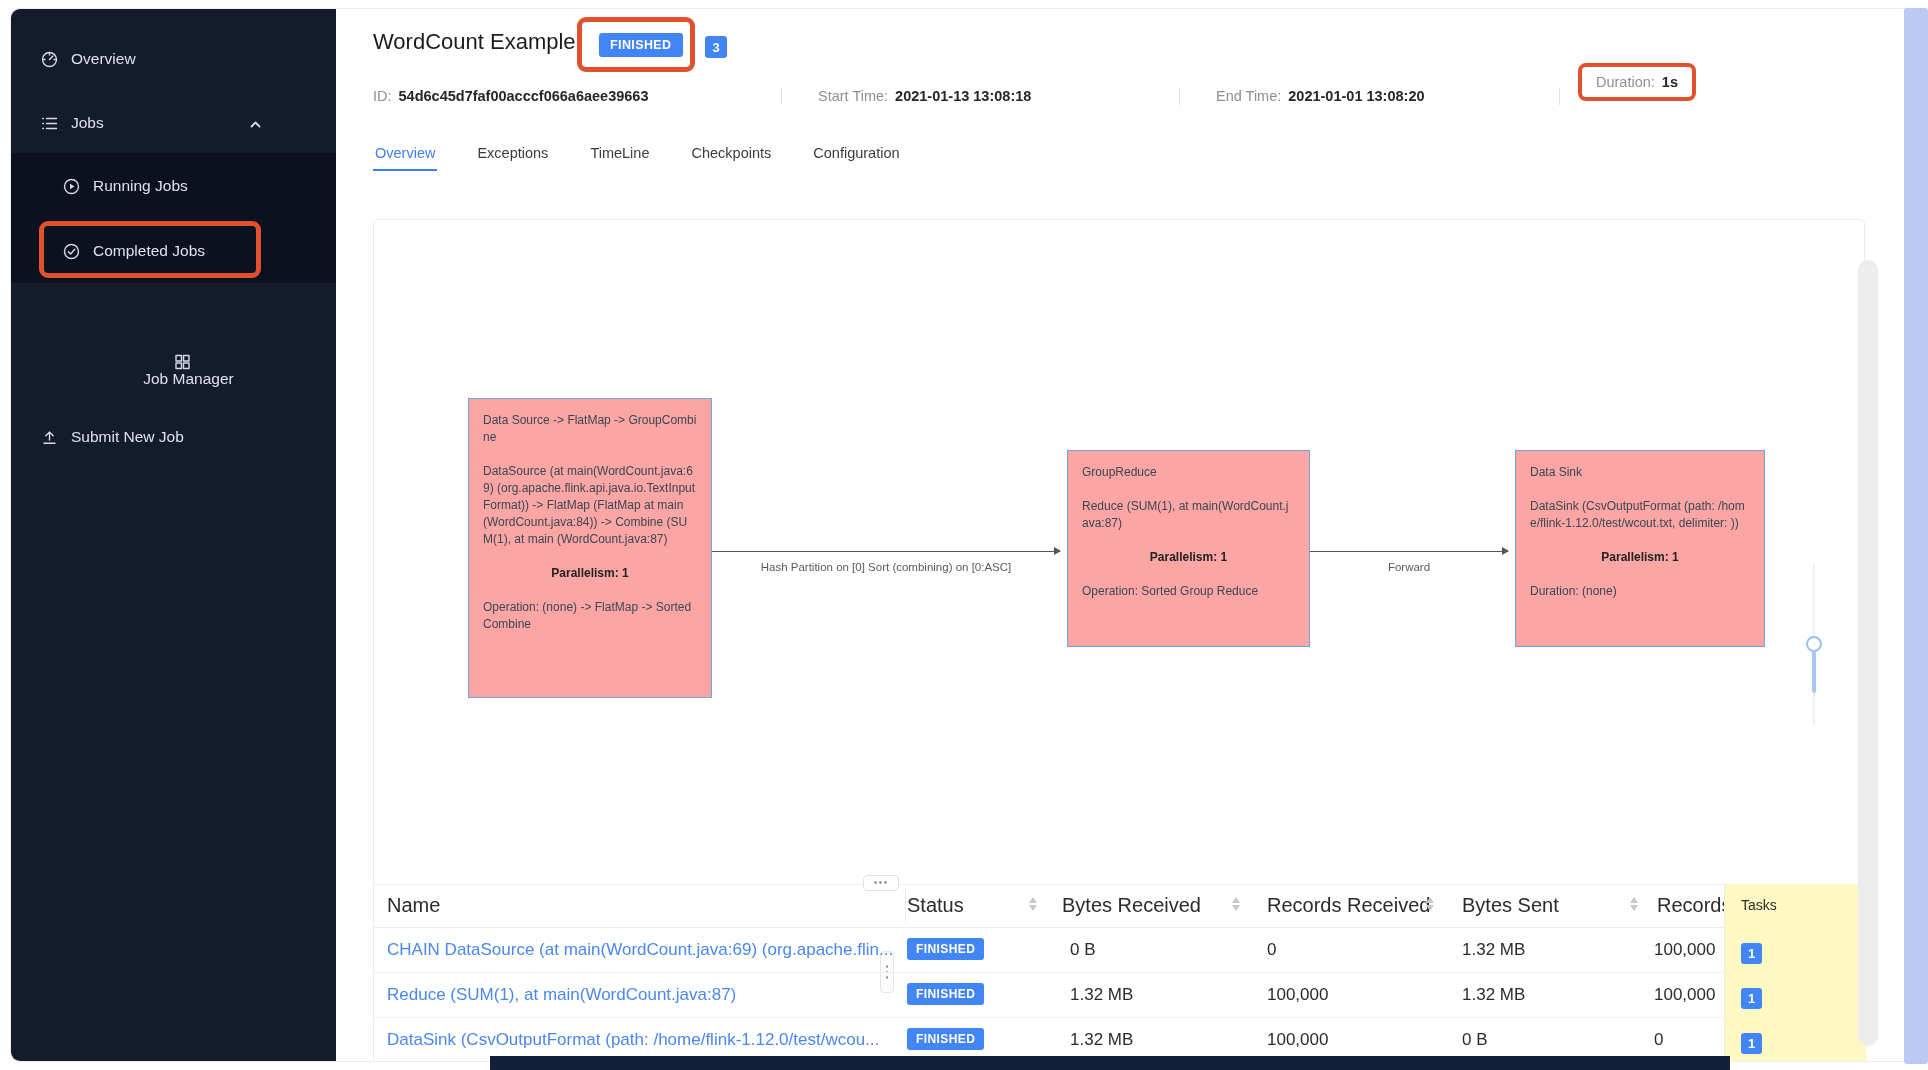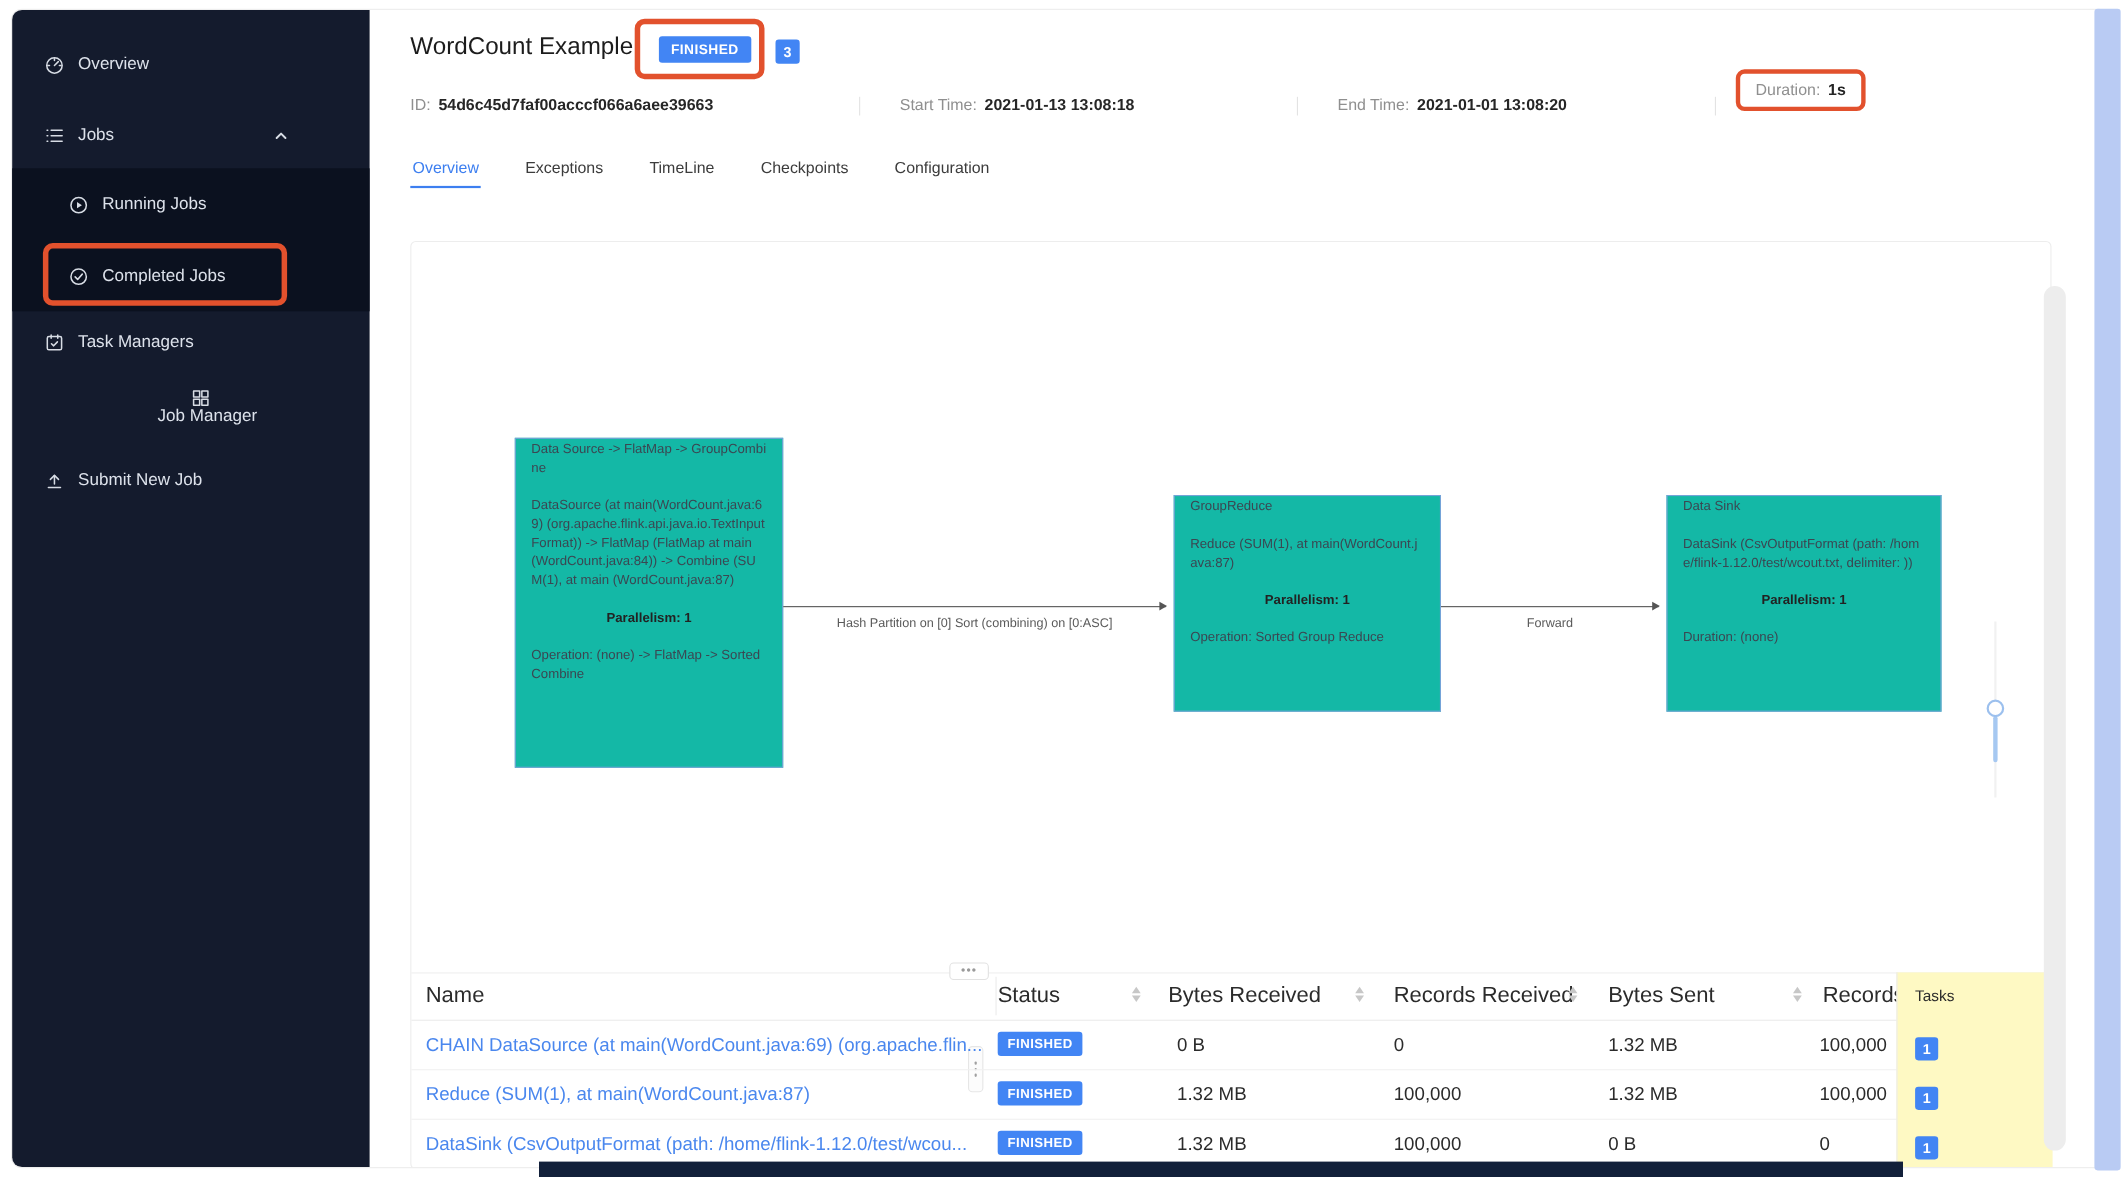--- a/index.html
+++ b/index.html
@@ -33,21 +33,21 @@
   
   .tabs { position:absolute; left:362px; top:132px; display:flex; gap:38px; font-size:14.5px; color:#3c3c3c; }
   .tab { padding:4px 2px 10px 2px; cursor:pointer; position:relative; }
   .tab.active { color:#3d7ff0; }
   .tab.active::after { content:""; position:absolute; left:0; right:0; bottom:0; height:2px; background:#3d7ff0; }
 
   
   .panel { position:absolute; left:362px; top:210px; width:1492px; height:844px; border:1px solid #ededed; border-radius:5px; background:#fff; }
 
   
-  .gnode { position:absolute; background:#14b8a6; border:1.5px solid #74a3d8; padding:1px 14px; font-size:12px; line-height:17px; color:#3b4752; word-break:break-all; cursor:pointer; }
+  .gnode { position:absolute; background:#fca5a5; border:1.5px solid #74a3d8; padding:13px 14px; font-size:12px; line-height:17px; color:#3b4752; word-break:break-all; cursor:pointer; }
   .gnode .nt { margin-bottom:17px; }
   .gnode .nd { margin-bottom:17px; }
   .gnode .np { margin-bottom:17px; text-align:center; font-weight:700; color:#222; word-break:normal; }
   .gnode .no { }
   .gedge { position:absolute; height:1px; background:#555; }
   .gedge::after { content:""; position:absolute; right:-1px; top:-4px; border-left:7px solid #555; border-top:4px solid transparent; border-bottom:4px solid transparent; }
   .gedge-label { position:absolute; font-size:11.5px; color:#5a5a5a; text-align:center; }
 
   
   .slider-track { position:absolute; left:1439px; top:345px; width:2px; height:160px; background:#f1f1f1; }
@@ -134,31 +134,20 @@
     <div class="side-item sub" style="top:222px;">
       <span class="sicon">
         <svg viewBox="0 0 17 17">
             <circle cx="8.5" cy="8.5" r="7"></circle>
             <polyline points="5.3,8.7 7.6,11 11.8,6.2"></polyline>
           </svg>
       </span>
       <span>Completed Jobs</span>
     </div>
 
-    <div class="side-item" style="top:282px;">
-      <span class="sicon">
-        <svg viewBox="0 0 17 17">
-            <rect x="2" y="3" width="13" height="12" rx="1.5"></rect>
-            <line x1="5.5" y1="1.5" x2="5.5" y2="4.5"></line>
-            <line x1="11.5" y1="1.5" x2="11.5" y2="4.5"></line>
-            <polyline points="5.8,9.5 7.8,11.4 11.2,7.8"></polyline>
-          </svg>
-      </span>
-      <span>Task Managers</span>
-    </div>
 
     <div class="side-item" style="top:344px;flex-direction:column;">
       <span class="sicon">
         <svg viewBox="0 0 17 17">
             <rect x="2" y="2.5" width="5.5" height="5.5"></rect>
             <rect x="9.5" y="2.5" width="5.5" height="5.5"></rect>
             <rect x="2" y="10" width="5.5" height="5.5"></rect>
             <rect x="9.5" y="10" width="5.5" height="5.5"></rect>
           </svg>
       </span>

